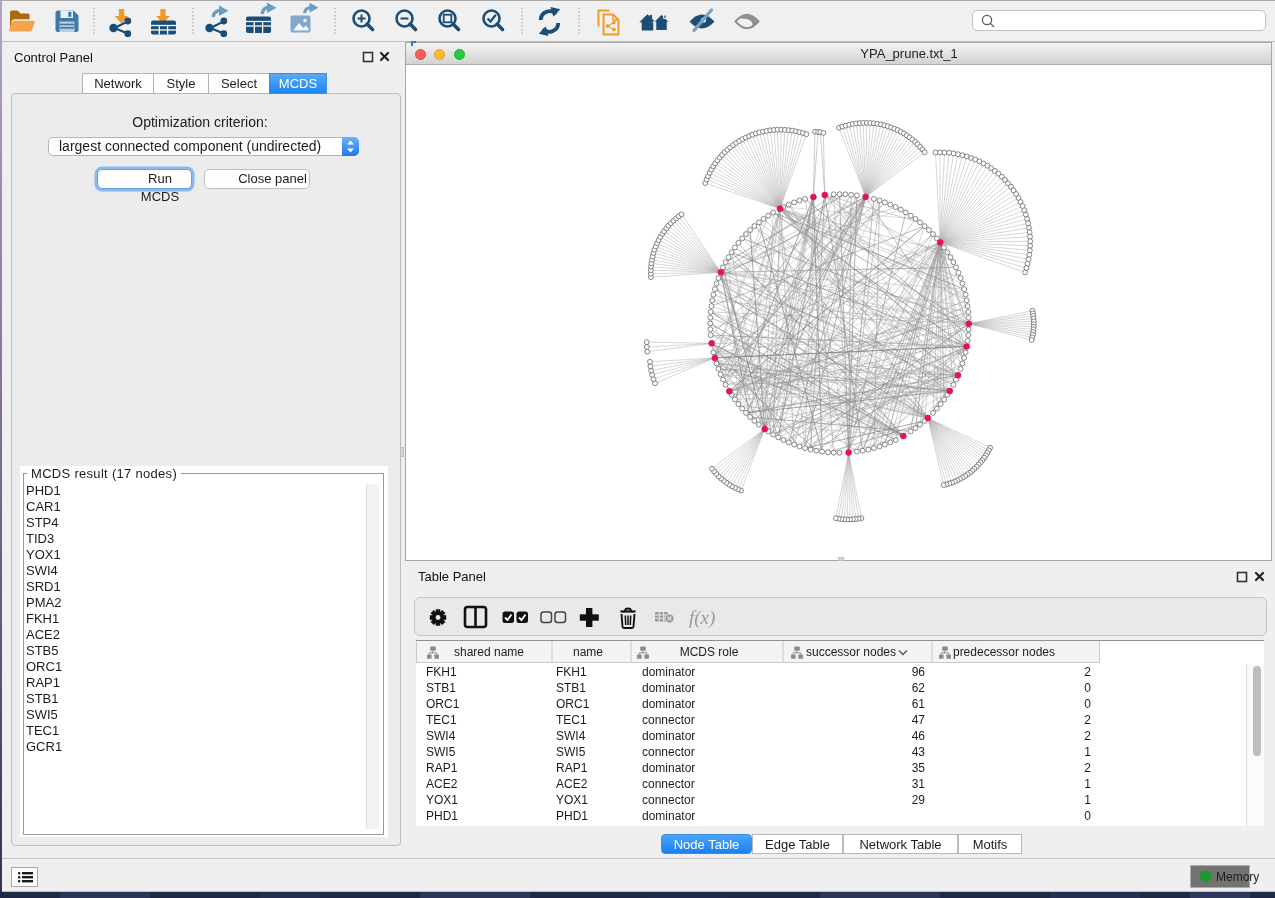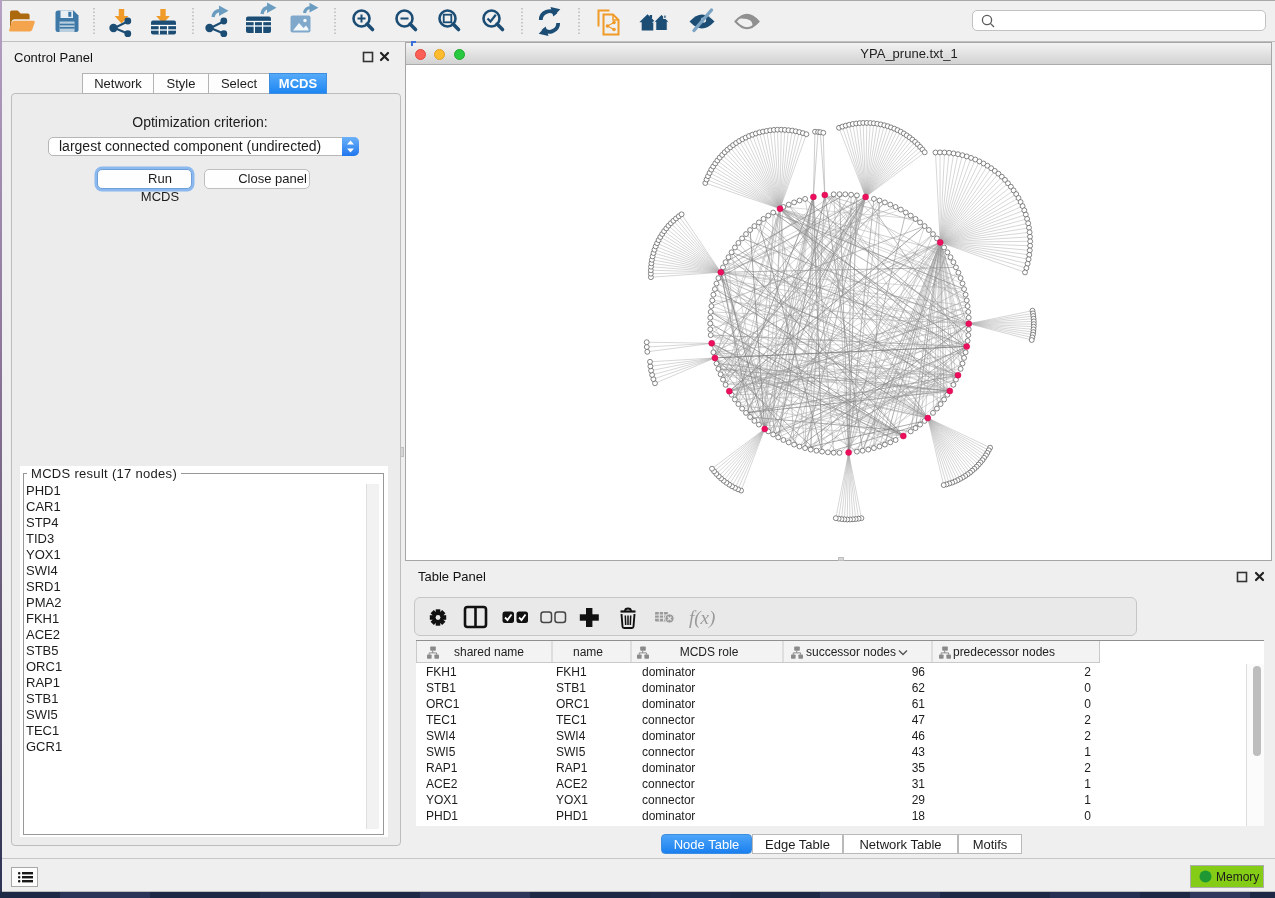--- a/index.html
+++ b/index.html
@@ -10,21 +10,21 @@
 #topline { left:0; top:0; width:1275px; height:1px; background:#a9a9a9; }
 #toolbar { left:0; top:1px; width:1275px; height:41px; background:#f0f0f0; border-bottom:1px solid #bfbfbf; }
 #leftstrip { left:0; top:0; width:2px; height:892px; background:linear-gradient(#b4a1c3, #8d7699 40%, #5d5470 75%, #2e3354); z-index:50; }
 #searchbox { left:972px; top:10px; width:294px; height:21px; background:#fff; border:1px solid #c2c2c2; border-radius:5px; }
 
 
 #cpanel { left:2px; top:42px; width:399px; height:817px; background:#efefef; }
 #cp-title { left:12px; top:8px; font-size:13px; color:#111; }
 #cp-pane { left:9px; top:51px; width:390px; height:753px; background:#ececec; border:1px solid #bdbdbd; border-radius:4px; }
 .tab { position:absolute; top:31px; height:21px; border:1px solid #b3b3b3; background:#fdfdfd; font-size:13px; text-align:center; line-height:20px; z-index:5; }
-.tabsel { background:linear-gradient(#55aaf9,#1e86f2); color:#fff; border-color:#3d8ede;font-weight:bold; }
+.tabsel { background:linear-gradient(#55aaf9,#1e86f2); color:#fff; border-color:#3d8ede; }
 #optlabel { left:0px; top:72px; width:396px; text-align:center; font-size:14px; }
 #combo { left:46px; top:95px; width:311px; height:19px; background:#fff; border:1px solid #b6b6b6; border-radius:5px; font-size:14px; line-height:17px; padding-left:10px; }
 #combobtn { left:340px; top:95px; width:17px; height:19px; border-radius:0 5px 5px 0; background:linear-gradient(#6cb1f9,#2076ee); }
 .btn { position:absolute; height:20px; background:#fefefe; border:1px solid #bfbfbf; border-radius:5px; font-size:13px; text-align:center; line-height:18px;padding-left:31px; }
 #runbtn { left:95px; top:127px; width:95px; box-shadow:0 0 0 2.5px #8ab8ef; border-color:#6f9fd8; }
 #closebtn { left:202px; top:127px; width:106px; }
 #resultbox { left:18px; top:424px; width:368px; height:371px; background:#fff; }
 #fieldset { left:3px; top:7px; width:361px; height:362px; border:1px solid #989898;padding-left:28px; }
 #legend { left:3px; top:-8px; background:#fff; padding:0 4px; font-size:13px; letter-spacing:0.3px; }
 #mlist { left:6px; top:17px; font-size:13px; line-height:16px; }
@@ -36,38 +36,38 @@
 .light { position:absolute; top:6px; width:11px; height:11px; border-radius:50%; }
 #wintext { left:0; top:3px; width:1006px; text-align:center; font-size:13px; color:#222; }
 #netcanvas { left:0; top:22px; width:865px; height:492px; background:#fff; }
 #hdivider { left:432px; top:514px; width:6px; height:4px; background:#d6d6d6; border:1px solid #bfbfbf; }
 #vdivider { left:400px; top:447px; width:4px; height:10px; background:#d6d6d6; border:1px solid #bfbfbf; z-index:6; }
 #bluecorner { left:411px; top:41px; width:5px; height:5px; border-left:2px solid #3a6fd8; border-top:2px solid #3a6fd8; z-index:7; }
 
 
 #tpanel { left:402px; top:561px; width:873px; height:297px; background:#efefef; }
 #tp-title { left:16px; top:8px; font-size:13px; color:#111; }
-#tp-toolbar { left:12px; top:36px; width:723px; height:39px; background:#e9e9e9; border:1px solid #c6c6c6; border-radius:6px; }
+#tp-toolbar { left:12px; top:36px; width:853px; height:39px; background:#e9e9e9; border:1px solid #c6c6c6; border-radius:6px; }
 #tviewport { left:14px; top:79px; width:848px; height:186px; background:#fff; border-top:1px solid #8f8f8f; }
 #thead { left:14px; top:80px; width:684px; height:22px; background:#f3f3f3; border:1px solid #c9c9c9; border-top:none; font-size:12px; color:#222;padding-left:7px; }
 #tbody { left:14px; top:102px; width:830px; height:163px; background:#fff; font-size:12px; }
 .trow { position:absolute; height:16px; line-height:16px; width:829px; }
 .c1 { position:absolute; left:10px; } .c2 { position:absolute; left:140px; }
 .c3 { position:absolute; left:226px; } .c4 { position:absolute; width:495px; text-align:right; left:14px; }
 .c5 { position:absolute; width:661px; text-align:right; left:14px; }
 #tscrolltrack { left:844px; top:103px; width:18px; height:162px; background:#fbfbfb; border-left:1px solid #dddddd; }
 #tscrollthumb { left:851px; top:105px; width:8px; height:90px; background:#bdbdbd; border-radius:5px; }
 .btab { position:absolute; top:273px; height:20px; border:1px solid #b9b9b9; background:#fff; font-size:13px; text-align:center; line-height:19px; }
 .btabsel { background:linear-gradient(#4da5f8,#1a7ff0); color:#fff; border-color:#3d8ede; border-radius:4px; }
 
 
 #statusline { left:0; top:858px; width:1275px; height:1px; background:#c6c6c6; }
 #statusbar { left:0; top:859px; width:1275px; height:33px; background:#efefef; border-bottom:1px solid #bfbfbf; }
 #listbtn { left:11px; top:8px; width:27px; height:20px; background:#fdfdfd; border:1px solid #a8a8a8; }
-#membtn { left:1190px; top:6px; width:74px; height:23px; background:#84cc16; border:1px solid #adadad; font-size:12px; }
+#membtn { left:1190px; top:6px; width:60px; height:23px; background:#737373; border:1px solid #adadad; font-size:12px; }
 #wallbottom { left:0; top:892px; width:1275px; height:6px; }
 </style>
 </head>
 <body>
 <div class="abs" id="topline"></div>
 <div class="abs" id="leftstrip"></div>
 <div class="abs" id="toolbar">
     <svg width="1275" height="41" style="position:absolute;left:0;top:0">
 <line x1="94" y1="7" x2="94" y2="35" stroke="#9f9f9f" stroke-width="1" stroke-dasharray="1.5,2"></line>
 <line x1="193" y1="7" x2="193" y2="35" stroke="#9f9f9f" stroke-width="1" stroke-dasharray="1.5,2"></line>
@@ -1204,21 +1204,20 @@
         <span class="c1">YOX1</span>
         <span class="c2">YOX1</span>
         <span class="c3">connector</span>
         <span class="c4">29</span>
         <span class="c5">1</span>
       </div>
 <div class="trow" style="top:145px">
         <span class="c1">PHD1</span>
         <span class="c2">PHD1</span>
         <span class="c3">dominator</span>
-        <span class="c4">18</span>
         <span class="c5">0</span>
       </div>
     </div>
   <div class="abs" id="tscrolltrack"></div>
   <div class="abs" id="tscrollthumb"></div>
   <div class="btab btabsel" style="left:259px;width:91px;">Node Table</div>
   <div class="btab" style="left:350px;width:91px;">Edge Table</div>
   <div class="btab" style="left:441px;width:115px;">Network Table</div>
   <div class="btab" style="left:556px;width:64px;">Motifs</div>
 </div>

